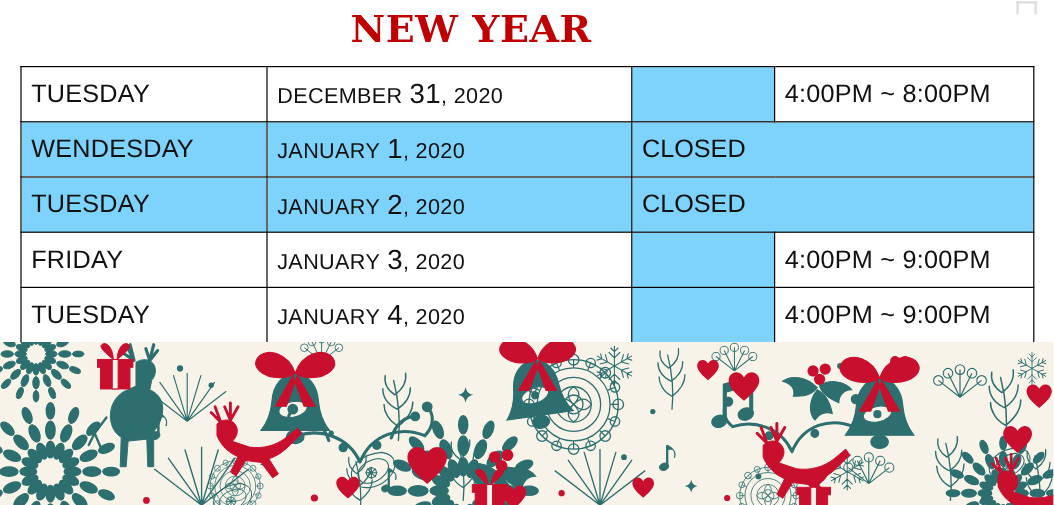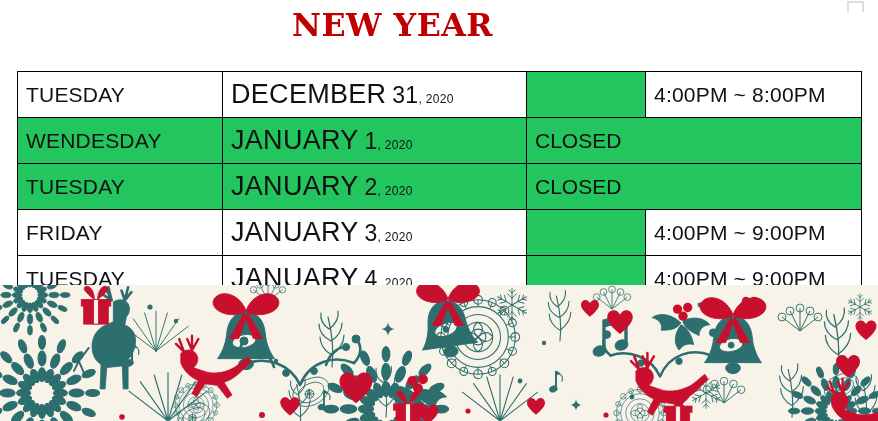--- a/index.html
+++ b/index.html
@@ -50,56 +50,55 @@
   }
 
   
   #schedule-table {
     position: absolute;
     left: 17px;
     top: 55px;
     width: 844px;
     border-collapse: collapse;
     table-layout: fixed;
-    margin-top: 16px;
   }
   #schedule-table td {
     border: 1.6px solid #000000;
     height: 45px;
     padding: 0 8px;
     vertical-align: middle;
     font-size: 21px;
     color: #111111;
     font-weight: 400;
     overflow: hidden;
     white-space: nowrap;
   }
   .col-day      { width: 205px; }
   .col-date     { width: 304px; }
   .col-status   { width: 119px; }
   .col-hours    { width: 216px; }
 
-  td.shade { background: #22c55e; }
+  td.shade { background: #7dd3fc; }
 
   .cell-day {
     font-size: 21px;
     letter-spacing: .2px;
   }
 
   
   .date-month {
-    font-size: 27px;
+    font-size: 18px;
     letter-spacing: .3px;
   }
   .date-daynum {
     font-size: 23px;
     letter-spacing: .3px;
   }
   .date-year {
-    font-size: 12px;
+    font-size: 18px;
     letter-spacing: .3px;
   }
 
   .cell-status { font-size: 21px; }
   .cell-hours  { font-size: 22px; letter-spacing: .2px; }
 
   
   #pattern-strip {
     position: absolute;
     left: 0;

